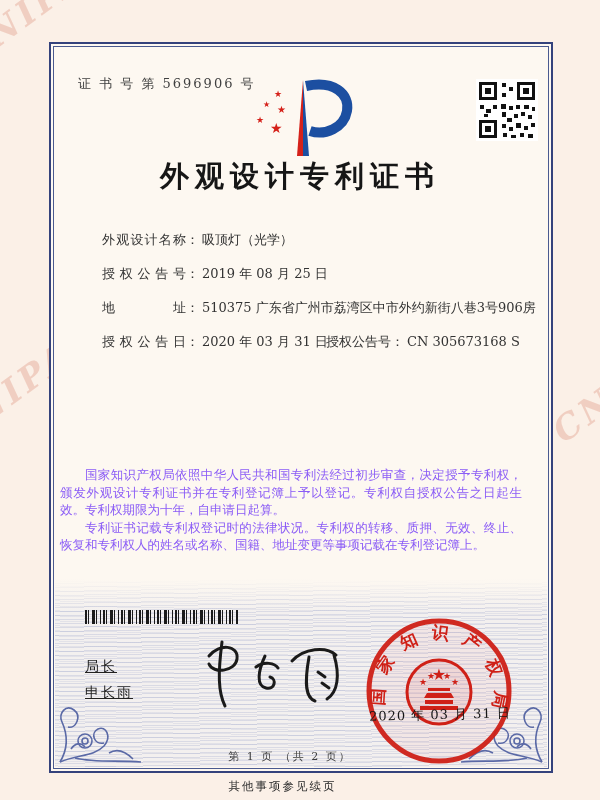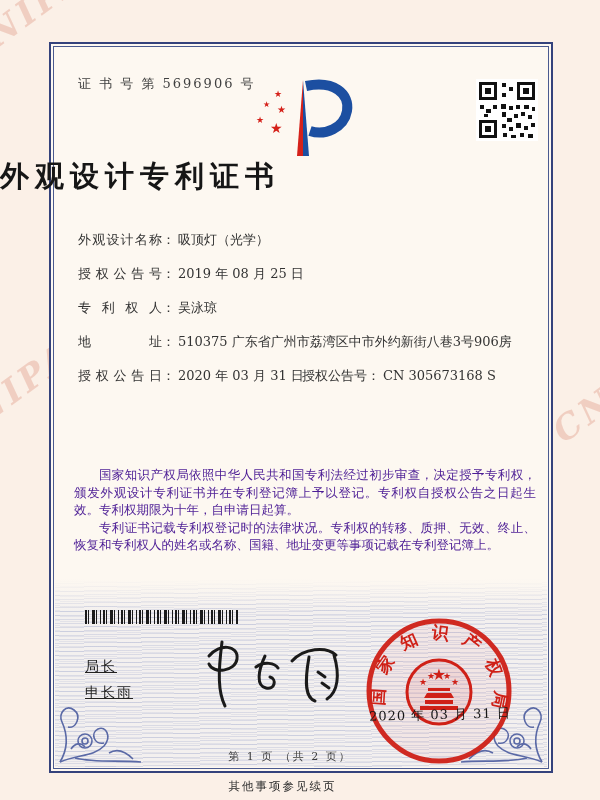--- a/index.html
+++ b/index.html
@@ -22,32 +22,32 @@
     border:2px solid #34427c;background:#fdf8f1;z-index:2;}
   .border-inner{position:absolute;left:2px;top:2px;right:2px;bottom:2px;border:1px solid #4a5a90;}
 
   .certno{position:absolute;left:78px;top:75px;font-size:13px;color:#404040;letter-spacing:2px;z-index:4;}
 
   .logo{position:absolute;left:250px;top:74px;width:112px;height:84px;z-index:4;}
   .logo .star{position:absolute;color:#d5211a;line-height:1;}
 
   .qr{position:absolute;left:476px;top:79px;width:62px;height:62px;z-index:4;background:#fff;}
 
-  .title{position:absolute;left:0;top:157px;width:600px;font-size:29px;
+  .title{position:absolute;left:0;top:157px;width:600px;text-align:center;font-size:29px;
     font-weight:bold;color:#161616;letter-spacing:6px;z-index:4;}
 
   .fields{position:absolute;left:78px;top:231px;width:456px;z-index:4;font-size:13px;color:#333;}
-  .frow{height:20px;margin-bottom:14px;white-space:nowrap;position:relative;}
+  .frow{height:20px;margin-bottom:14px;white-space:nowrap;position:relative;margin-left:24px;}
   .flabel{display:inline-block;width:84px;text-align:justify;text-align-last:justify;color:#333;}
   .fcolon{display:inline;}
   .fvalue{margin-left:3px;}
   .fpair2{position:absolute;left:224px;top:0;}
 
-  .paras{position:absolute;left:74px;top:466px;width:462px;z-index:4;font-size:12.5px;
-    color:#4c1d95;line-height:17.5px;text-align:justify;}
+  .paras{position:absolute;left:60px;top:466px;width:462px;z-index:4;font-size:12.5px;
+    color:#8b5cf6;line-height:17.5px;text-align:justify;}
   .paras p{margin:0;text-indent:2em;}
 
   
   .band{position:absolute;left:4px;right:4px;bottom:4px;height:188px;z-index:0;
     background:
       repeating-linear-gradient(179deg, rgba(125,138,190,0.22) 0 1px, rgba(255,255,255,0) 1px 4px),
       repeating-linear-gradient(181deg, rgba(125,138,190,0.14) 0 1px, rgba(255,255,255,0) 1px 5px),
       rgba(205,212,236,0.20);}
   .band-fade{position:absolute;left:0;right:0;top:0;height:34px;
     background:linear-gradient(180deg,#fdf8f1,rgba(253,248,241,0));}
@@ -177,23 +177,20 @@
   <div class="title">外观设计专利证书</div>
 
   <div class="fields">
     <div class="frow">
       <span class="flabel">外观设计名称</span><span class="fcolon">：</span><span class="fvalue">吸顶灯（光学）</span>
     </div>
     <div class="frow">
       <span class="flabel">授权公告号</span><span class="fcolon">：</span><span class="fvalue">2019 年 08 月 25 日</span>
     </div>
     <div class="frow">
-      <span class="flabel">专利权人</span><span class="fcolon">：</span><span class="fvalue">吴泳琼</span>
-    </div>
-    <div class="frow">
       <span class="flabel">地址</span><span class="fcolon">：</span><span class="fvalue">510375 广东省广州市荔湾区中市外约新街八巷3号906房</span>
     </div>
     <div class="frow">
       <span class="flabel">授权公告日</span><span class="fcolon">：</span><span class="fvalue">2020 年 03 月 31 日</span>
       <span class="fpair2">
         <span>授权公告号</span><span class="fcolon">：</span><span class="fvalue">CN 305673168 S</span>
       </span>
     </div>
   </div>
 

